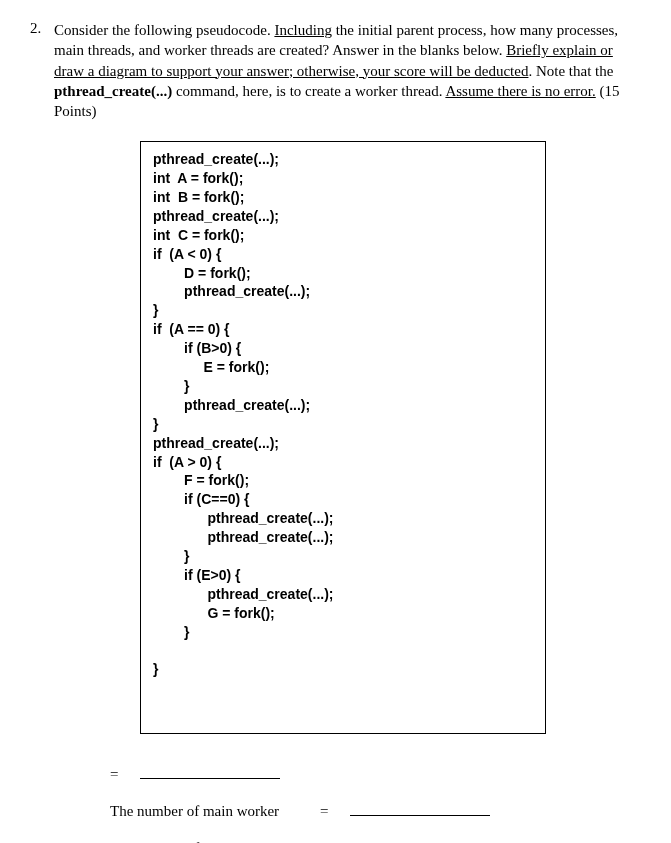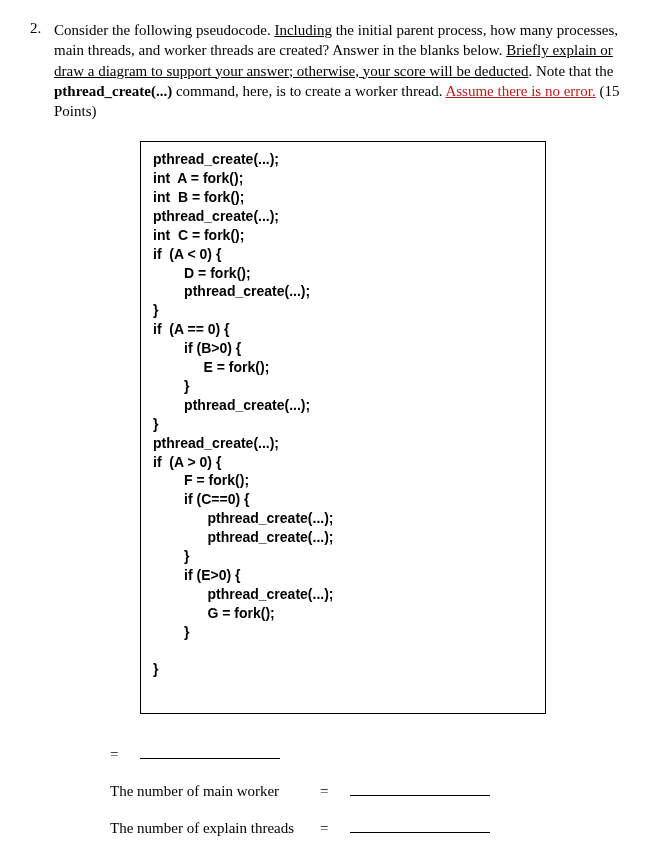--- a/index.html
+++ b/index.html
@@ -18,27 +18,27 @@
   }
   .qnum {
     width: 24px;
     flex-shrink: 0;
   }
   .qtext {
     flex: 1;
     line-height: 1.35;
   }
   .underline { text-decoration: underline; }
-  .red { color: #b91c1c; }
+  .red { color: #000000; }
   .bold { font-weight: bold; }
   .code-box {
     border: 1px solid #000;
     margin: 20px 8px 20px 110px;
     width: 380px;
-    padding: 8px 12px 34px 12px;
+    padding: 8px 12px 54px 12px;
     font-family: Arial, Helvetica, sans-serif;
     font-size: 14px;
     line-height: 1.35;
     white-space: pre;
     font-weight: bold;
   }
   .answers {
     margin-left: 80px;
     margin-top: 30px;
   }

